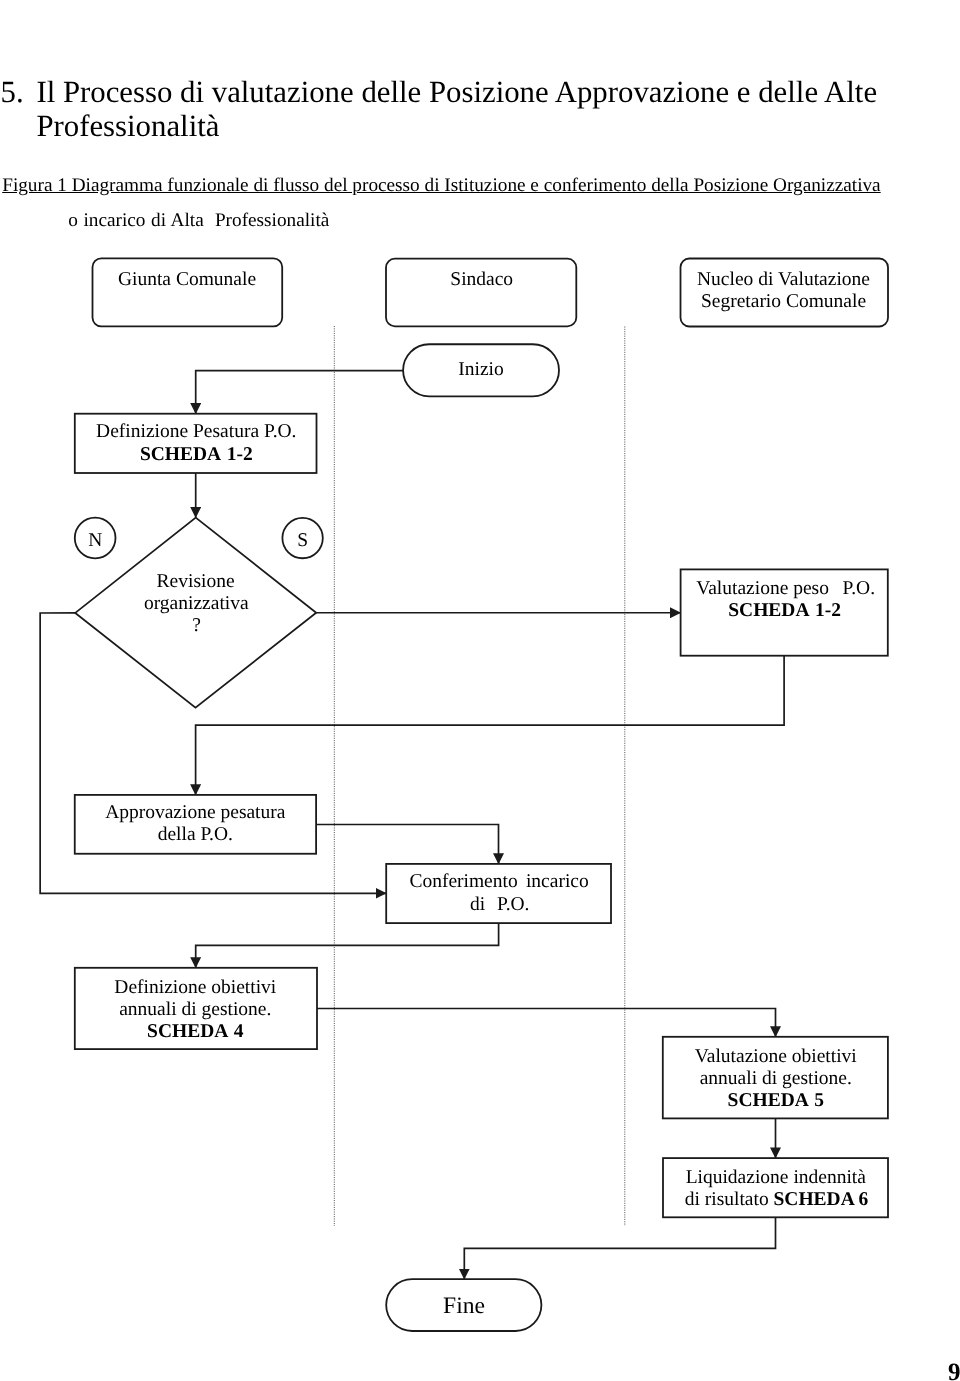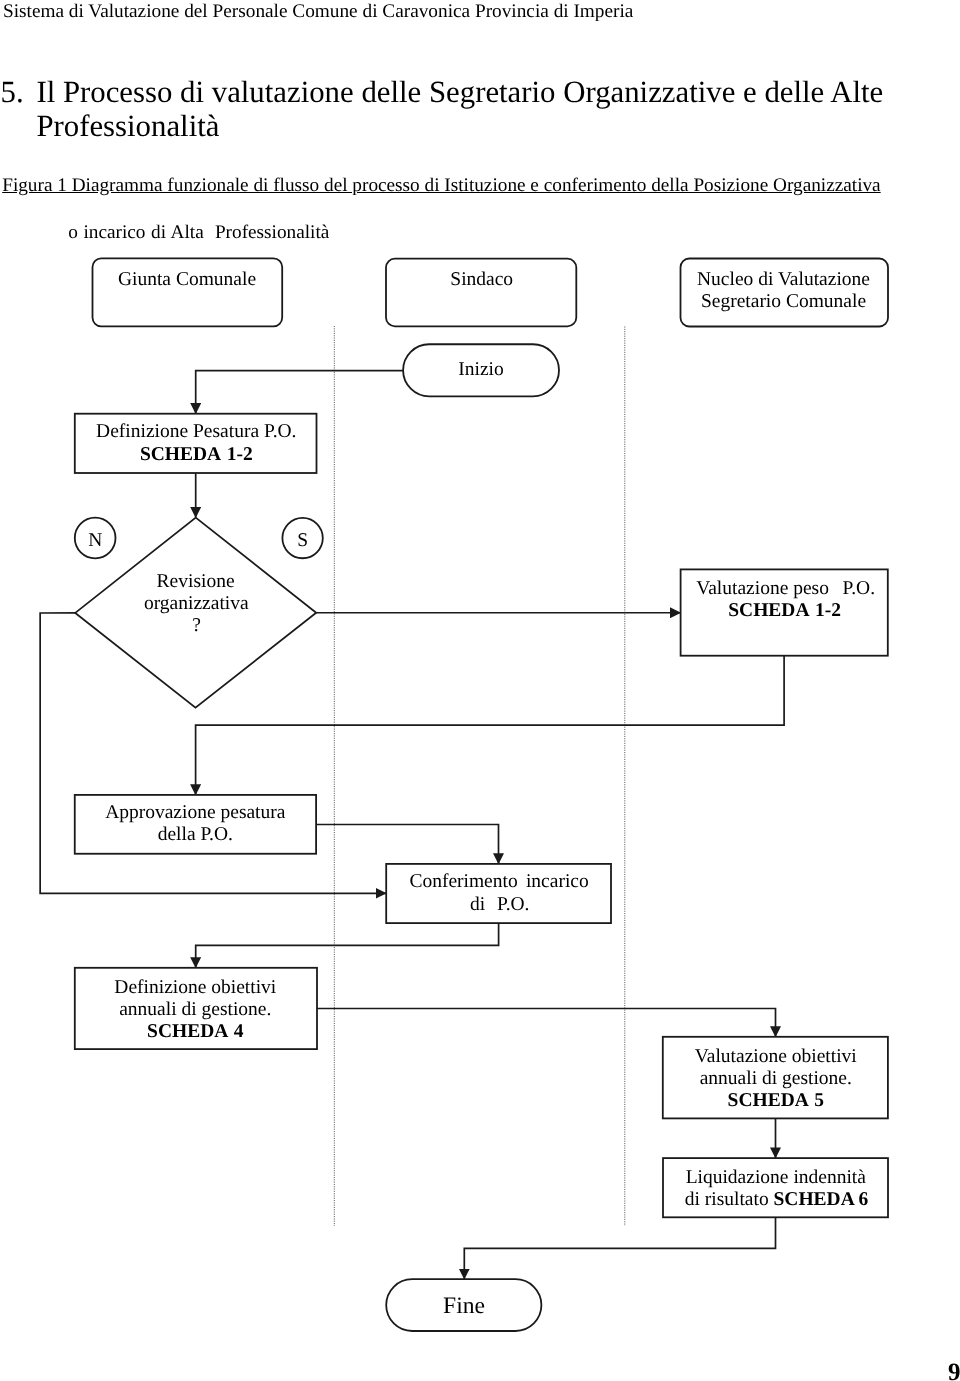--- a/index.html
+++ b/index.html
@@ -5,38 +5,37 @@
 <style>
   html,body{margin:0;padding:0;background:#ffffff;}
   *{ -webkit-font-smoothing:antialiased; text-rendering:geometricPrecision; }
   body{width:960px;height:1381px;position:relative;overflow:hidden;
        font-family:"Liberation Serif", serif; color:#000;}
   .page{position:absolute;inset:0;}
   #hdr{position:absolute;left:3px;top:1.2px;font-size:19.3px;line-height:22px;white-space:nowrap;}
   #titlenum{position:absolute;left:0.6px;top:74.5px;font-size:30.8px;line-height:34.4px;}
   #title{position:absolute;left:36.4px;top:74.5px;width:885px;font-size:30.8px;line-height:34.4px;}
   #fig{position:absolute;left:2.2px;top:167.8px;width:895px;font-size:19.25px;line-height:35.1px;text-decoration:underline;}
-  #figline2{position:absolute;left:68.2px;top:202.9px;font-size:19.25px;line-height:35.1px;white-space:pre;word-spacing:0.8px;margin-top:12px;}
+  #figline2{position:absolute;left:68.2px;top:202.9px;font-size:19.25px;line-height:35.1px;white-space:pre;word-spacing:0.8px;}
   #pageno{position:absolute;left:948px;top:1360px;font-size:25px;font-weight:bold;line-height:25px;}
   #diagram{position:absolute;left:0;top:0;width:960px;height:1381px;}
   #diagram text{font-family:"Liberation Serif", serif;font-size:19.5px;fill:#000;}
   #diagram text.b, #diagram tspan.b{font-weight:bold;}
   #diagram text.b{word-spacing:1.7px;}
   #diagram text{white-space:pre;}
   .shape{fill:#ffffff;stroke:#1a1a1a;stroke-width:1.8;}
   .conn{fill:none;stroke:#1a1a1a;stroke-width:1.7;}
   .lane{fill:none;stroke:#5a5a5a;stroke-width:1;stroke-dasharray:1.1 1.2;}
 </style>
 </head>
 <body>
 
 <div class="page">
-  <div id="hdr">Sistema di Valutazione del Personale Comune di Caravonica Provincia di Imperia</div>
   <div id="titlenum">5.</div>
-  <div id="title">Il Processo di valutazione delle Segretario Organizzative e delle Alte Professionalità</div>
+  <div id="title">Il Processo di valutazione delle Posizione Approvazione e delle Alte Professionalità</div>
   <div id="fig">Figura 1 Diagramma funzionale di flusso del processo di Istituzione e conferimento della Posizione Organizzativa</div>
   <div id="figline2">o incarico di Alta  Professionalità</div>
   <div id="pageno">9</div>
 
   <svg id="diagram" viewBox="0 0 960 1381">
     <defs>
       <marker id="ah" viewBox="0 0 11 11" refX="10.6" refY="5.5" markerWidth="11.2" markerHeight="11" orient="auto-start-reverse" markerUnits="userSpaceOnUse">
         <path d="M 0 0 L 11 5.5 L 0 11 z" fill="#1a1a1a"></path>
       </marker>
     </defs>

